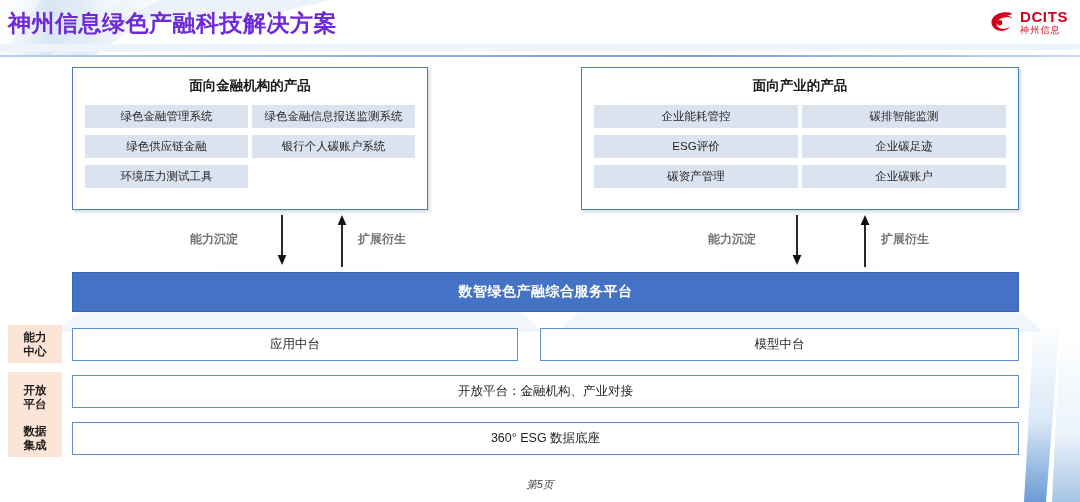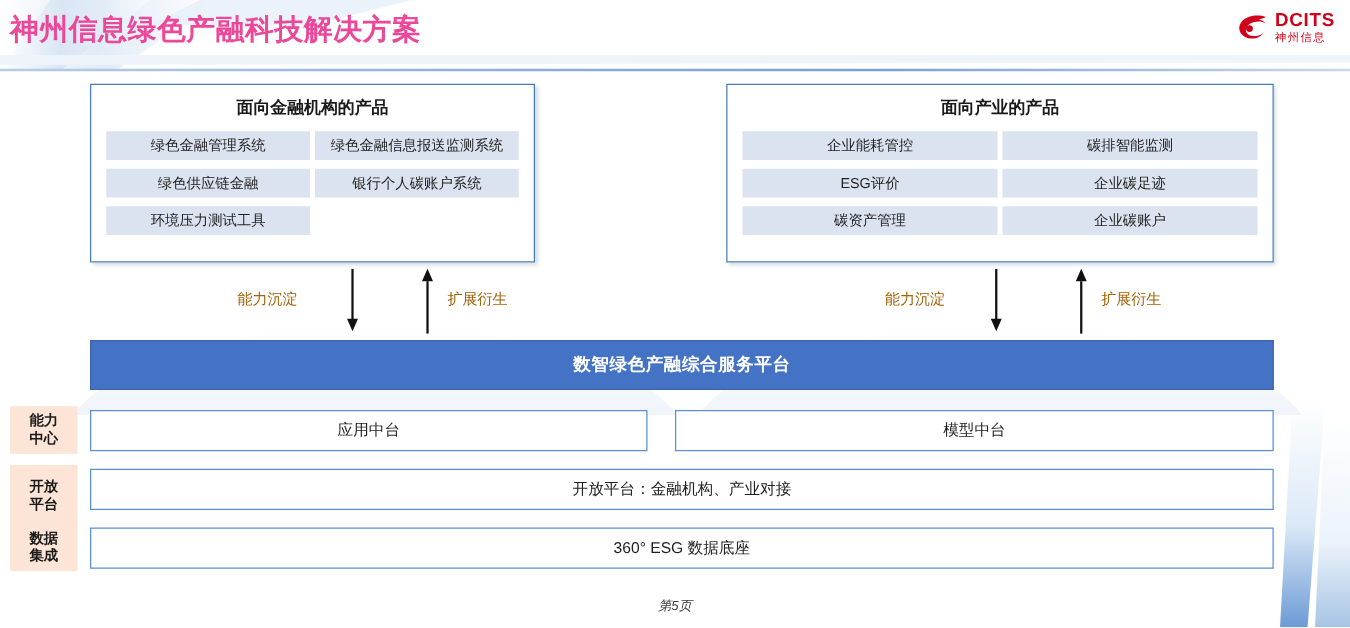--- a/index.html
+++ b/index.html
@@ -20,21 +20,21 @@
   .header {
     position: absolute; left: 0; top: 0; width: 1080px; height: 57px;
     background: #ffffff;
     overflow: hidden;
   }
   .header-swoosh {
     position: absolute; left: 0; top: 0; width: 1080px; height: 57px;
   }
   .header-title {
     position: absolute; left: 8px; top: 8px;
-    font-size: 23px; font-weight: bold; color: #ec4899;
+    font-size: 23px; font-weight: bold; color: #6d28d9;
     letter-spacing: 0.5px;
     white-space: nowrap;
   }
   .header-rule {
     position: absolute; left: 0; top: 55px; width: 1080px; height: 3px;
     background: linear-gradient(to right,#b9cce4 0%,#8fb0d8 35%,#7aa0d0 65%,#c8d8ec 100%);
   }
 
   
   .logo {
@@ -93,21 +93,21 @@
     background: #dce3f0;
     height: 23px;
     display: flex; align-items: center; justify-content: center;
     font-size: 11.5px; color: #1f1f1f;
     white-space: nowrap;
   }
 
   
   .arrow-cap {
     position: absolute;
-    font-size: 12px; font-weight: normal; color: #a16207;
+    font-size: 12px; font-weight: bold; color: #737373;
     white-space: nowrap;
   }
   .arrow-svg { position: absolute; }
 
   
   .platform-bar {
     position: absolute;
     background: #4472c4;
     border: 1px solid #3b65b0;
     display: flex; align-items: center; justify-content: center;

